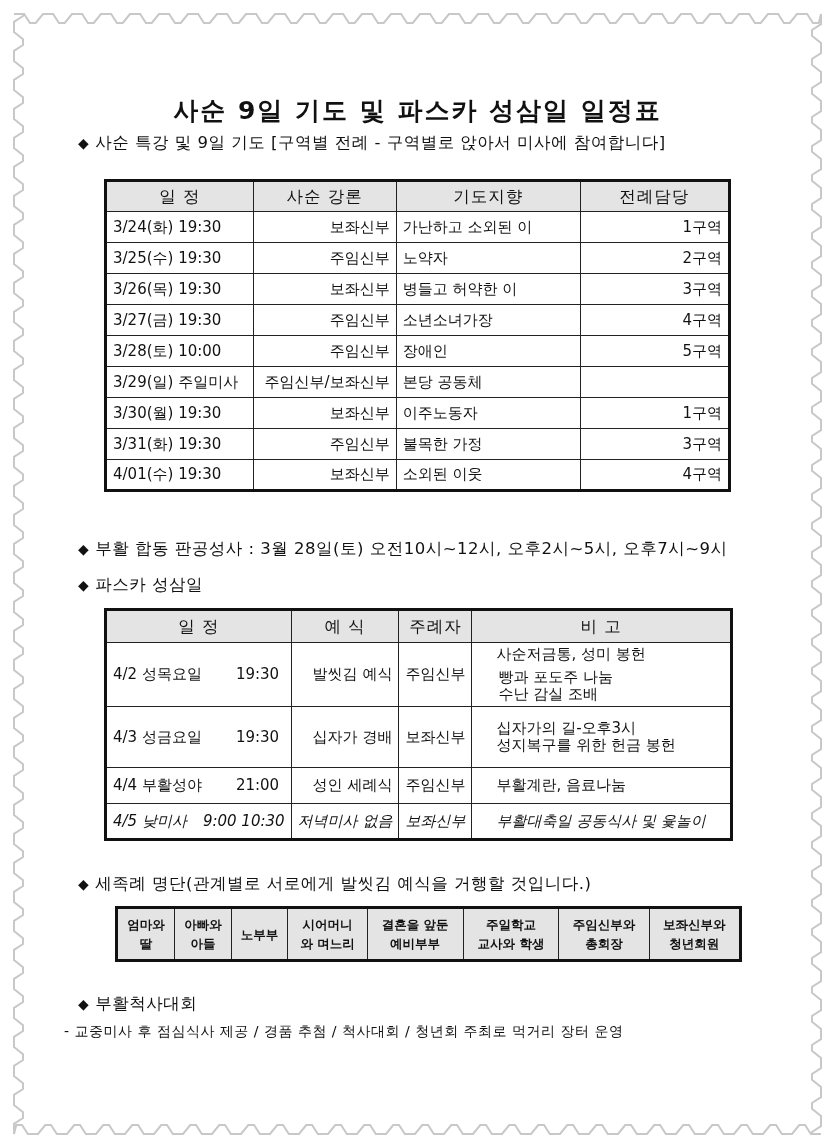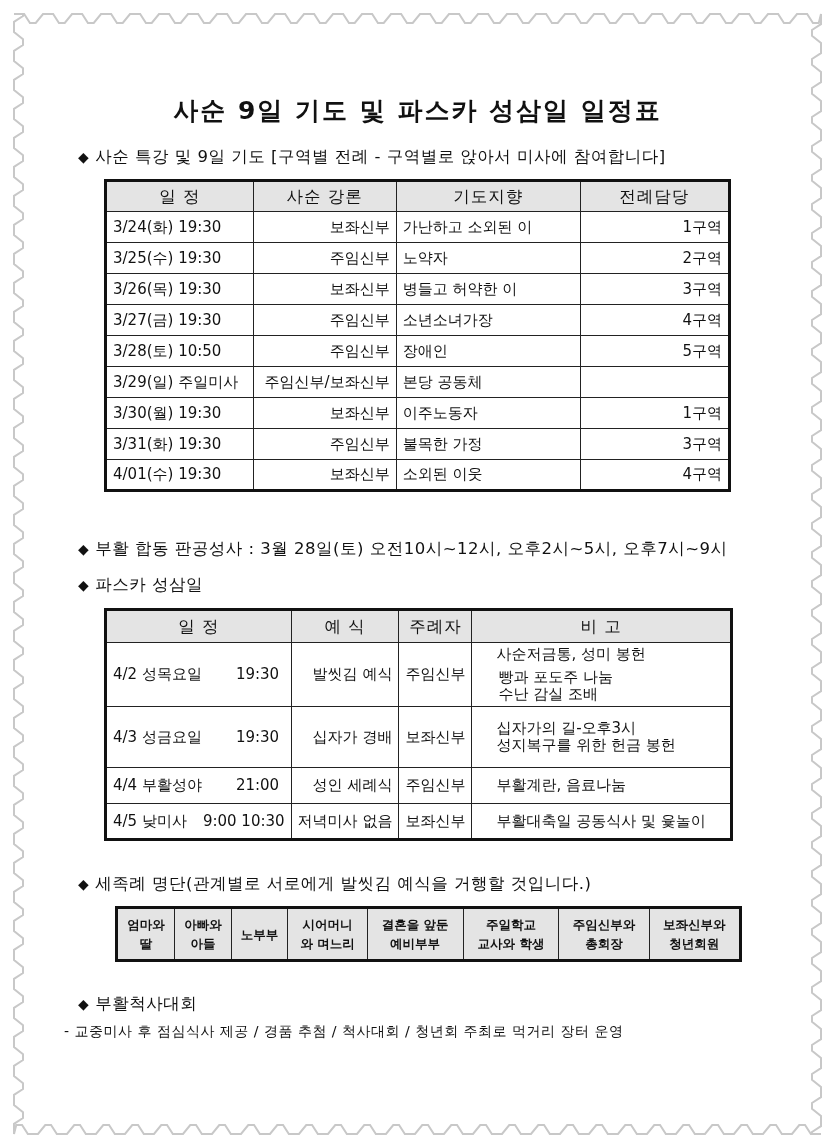--- a/index.html
+++ b/index.html
@@ -28,21 +28,21 @@
 </style>
 </head>
 <body>
 
 <svg class="stamp" viewBox="0 0 835 1148" id="stamp-svg">
     <path d="M 14 14 L 24.15 14 L 29.950000000000003 23 L 35.75 23 L 43 14 L 53.15 14 L 58.95 23 L 64.75 23 L 72 14 L 82.15 14 L 87.95 23 L 93.75 23 L 101 14 L 111.15 14 L 116.95 23 L 122.75 23 L 130 14 L 140.15 14 L 145.95 23 L 151.75 23 L 159 14 L 169.15 14 L 174.95 23 L 180.75 23 L 188 14 L 198.15 14 L 203.95 23 L 209.75 23 L 217 14 L 227.15 14 L 232.95 23 L 238.75 23 L 246 14 L 256.15 14 L 261.95 23 L 267.75 23 L 275 14 L 285.15 14 L 290.95 23 L 296.75 23 L 304 14 L 314.15 14 L 319.95 23 L 325.75 23 L 333 14 L 343.15 14 L 348.95 23 L 354.75 23 L 362 14 L 372.15 14 L 377.95 23 L 383.75 23 L 391 14 L 401.15 14 L 406.95 23 L 412.75 23 L 420 14 L 430.15 14 L 435.95 23 L 441.75 23 L 449 14 L 459.15 14 L 464.95 23 L 470.75 23 L 478 14 L 488.15 14 L 493.95 23 L 499.75 23 L 507 14 L 517.15 14 L 522.95 23 L 528.75 23 L 536 14 L 546.15 14 L 551.95 23 L 557.75 23 L 565 14 L 575.15 14 L 580.95 23 L 586.75 23 L 594 14 L 604.15 14 L 609.95 23 L 615.75 23 L 623 14 L 633.15 14 L 638.95 23 L 644.75 23 L 652 14 L 662.15 14 L 667.95 23 L 673.75 23 L 681 14 L 691.15 14 L 696.95 23 L 702.75 23 L 710 14 L 720.15 14 L 725.95 23 L 731.75 23 L 739 14 L 749.15 14 L 754.95 23 L 760.75 23 L 768 14 L 778.15 14 L 783.95 23 L 789.75 23 L 797 14 L 807.15 14 L 812.95 23 L 818.75 23 L 821 14 L 821 14 L 821 24.15 L 812 29.950000000000003 L 812 35.75 L 821 43 L 821 53.15 L 812 58.95 L 812 64.75 L 821 72 L 821 82.15 L 812 87.95 L 812 93.75 L 821 101 L 821 111.15 L 812 116.95 L 812 122.75 L 821 130 L 821 140.15 L 812 145.95 L 812 151.75 L 821 159 L 821 169.15 L 812 174.95 L 812 180.75 L 821 188 L 821 198.15 L 812 203.95 L 812 209.75 L 821 217 L 821 227.15 L 812 232.95 L 812 238.75 L 821 246 L 821 256.15 L 812 261.95 L 812 267.75 L 821 275 L 821 285.15 L 812 290.95 L 812 296.75 L 821 304 L 821 314.15 L 812 319.95 L 812 325.75 L 821 333 L 821 343.15 L 812 348.95 L 812 354.75 L 821 362 L 821 372.15 L 812 377.95 L 812 383.75 L 821 391 L 821 401.15 L 812 406.95 L 812 412.75 L 821 420 L 821 430.15 L 812 435.95 L 812 441.75 L 821 449 L 821 459.15 L 812 464.95 L 812 470.75 L 821 478 L 821 488.15 L 812 493.95 L 812 499.75 L 821 507 L 821 517.15 L 812 522.95 L 812 528.75 L 821 536 L 821 546.15 L 812 551.95 L 812 557.75 L 821 565 L 821 575.15 L 812 580.95 L 812 586.75 L 821 594 L 821 604.15 L 812 609.95 L 812 615.75 L 821 623 L 821 633.15 L 812 638.95 L 812 644.75 L 821 652 L 821 662.15 L 812 667.95 L 812 673.75 L 821 681 L 821 691.15 L 812 696.95 L 812 702.75 L 821 710 L 821 720.15 L 812 725.95 L 812 731.75 L 821 739 L 821 749.15 L 812 754.95 L 812 760.75 L 821 768 L 821 778.15 L 812 783.95 L 812 789.75 L 821 797 L 821 807.15 L 812 812.95 L 812 818.75 L 821 826 L 821 836.15 L 812 841.95 L 812 847.75 L 821 855 L 821 865.15 L 812 870.95 L 812 876.75 L 821 884 L 821 894.15 L 812 899.95 L 812 905.75 L 821 913 L 821 923.15 L 812 928.95 L 812 934.75 L 821 942 L 821 952.15 L 812 957.95 L 812 963.75 L 821 971 L 821 981.15 L 812 986.95 L 812 992.75 L 821 1000 L 821 1010.15 L 812 1015.95 L 812 1021.75 L 821 1029 L 821 1039.15 L 812 1044.95 L 812 1050.75 L 821 1058 L 821 1068.15 L 812 1073.95 L 812 1079.75 L 821 1087 L 821 1097.15 L 812 1102.95 L 812 1108.75 L 821 1116 L 821 1126.15 L 812 1131.95 L 812 1134 L 821 1134 L 821 1134 L 810.85 1134 L 805.05 1125 L 799.25 1125 L 792 1134 L 781.85 1134 L 776.05 1125 L 770.25 1125 L 763 1134 L 752.85 1134 L 747.05 1125 L 741.25 1125 L 734 1134 L 723.85 1134 L 718.05 1125 L 712.25 1125 L 705 1134 L 694.85 1134 L 689.05 1125 L 683.25 1125 L 676 1134 L 665.85 1134 L 660.05 1125 L 654.25 1125 L 647 1134 L 636.85 1134 L 631.05 1125 L 625.25 1125 L 618 1134 L 607.85 1134 L 602.05 1125 L 596.25 1125 L 589 1134 L 578.85 1134 L 573.05 1125 L 567.25 1125 L 560 1134 L 549.85 1134 L 544.05 1125 L 538.25 1125 L 531 1134 L 520.85 1134 L 515.05 1125 L 509.25 1125 L 502 1134 L 491.85 1134 L 486.05 1125 L 480.25 1125 L 473 1134 L 462.85 1134 L 457.05 1125 L 451.25 1125 L 444 1134 L 433.85 1134 L 428.05 1125 L 422.25 1125 L 415 1134 L 404.85 1134 L 399.05 1125 L 393.25 1125 L 386 1134 L 375.85 1134 L 370.05 1125 L 364.25 1125 L 357 1134 L 346.85 1134 L 341.05 1125 L 335.25 1125 L 328 1134 L 317.85 1134 L 312.05 1125 L 306.25 1125 L 299 1134 L 288.85 1134 L 283.05 1125 L 277.25 1125 L 270 1134 L 259.85 1134 L 254.05 1125 L 248.25 1125 L 241 1134 L 230.85 1134 L 225.05 1125 L 219.25 1125 L 212 1134 L 201.85 1134 L 196.05 1125 L 190.25 1125 L 183 1134 L 172.85 1134 L 167.05 1125 L 161.25 1125 L 154 1134 L 143.85 1134 L 138.05 1125 L 132.25 1125 L 125 1134 L 114.85 1134 L 109.05 1125 L 103.25 1125 L 96 1134 L 85.85 1134 L 80.05 1125 L 74.25 1125 L 67 1134 L 56.85 1134 L 51.05 1125 L 45.25 1125 L 38 1134 L 27.85 1134 L 22.049999999999997 1125 L 16.25 1125 L 14 1134 L 14 1134 L 14 1123.85 L 23 1118.05 L 23 1112.25 L 14 1105 L 14 1094.85 L 23 1089.05 L 23 1083.25 L 14 1076 L 14 1065.85 L 23 1060.05 L 23 1054.25 L 14 1047 L 14 1036.85 L 23 1031.05 L 23 1025.25 L 14 1018 L 14 1007.85 L 23 1002.05 L 23 996.25 L 14 989 L 14 978.85 L 23 973.05 L 23 967.25 L 14 960 L 14 949.85 L 23 944.05 L 23 938.25 L 14 931 L 14 920.85 L 23 915.05 L 23 909.25 L 14 902 L 14 891.85 L 23 886.05 L 23 880.25 L 14 873 L 14 862.85 L 23 857.05 L 23 851.25 L 14 844 L 14 833.85 L 23 828.05 L 23 822.25 L 14 815 L 14 804.85 L 23 799.05 L 23 793.25 L 14 786 L 14 775.85 L 23 770.05 L 23 764.25 L 14 757 L 14 746.85 L 23 741.05 L 23 735.25 L 14 728 L 14 717.85 L 23 712.05 L 23 706.25 L 14 699 L 14 688.85 L 23 683.05 L 23 677.25 L 14 670 L 14 659.85 L 23 654.05 L 23 648.25 L 14 641 L 14 630.85 L 23 625.05 L 23 619.25 L 14 612 L 14 601.85 L 23 596.05 L 23 590.25 L 14 583 L 14 572.85 L 23 567.05 L 23 561.25 L 14 554 L 14 543.85 L 23 538.05 L 23 532.25 L 14 525 L 14 514.85 L 23 509.05 L 23 503.25 L 14 496 L 14 485.85 L 23 480.05 L 23 474.25 L 14 467 L 14 456.85 L 23 451.05 L 23 445.25 L 14 438 L 14 427.85 L 23 422.05 L 23 416.25 L 14 409 L 14 398.85 L 23 393.05 L 23 387.25 L 14 380 L 14 369.85 L 23 364.05 L 23 358.25 L 14 351 L 14 340.85 L 23 335.05 L 23 329.25 L 14 322 L 14 311.85 L 23 306.05 L 23 300.25 L 14 293 L 14 282.85 L 23 277.05 L 23 271.25 L 14 264 L 14 253.85 L 23 248.05 L 23 242.25 L 14 235 L 14 224.85 L 23 219.05 L 23 213.25 L 14 206 L 14 195.85 L 23 190.05 L 23 184.25 L 14 177 L 14 166.85 L 23 161.05 L 23 155.25 L 14 148 L 14 137.85 L 23 132.05 L 23 126.25 L 14 119 L 14 108.85 L 23 103.05 L 23 97.25 L 14 90 L 14 79.85 L 23 74.05 L 23 68.25 L 14 61 L 14 50.85 L 23 45.05 L 23 39.25 L 14 32 L 14 21.85 L 23 16.049999999999997 L 23 14 L 14 14 Z" fill="none" stroke="#c8c8c8" stroke-width="2"></path>
   </svg>
 
 <div class="page-title">사순 9일 기도 및 파스카 성삼일 일정표</div>
 
-<div class="heading" style="top:146px;">
+<div class="heading" style="top:132px;">
   <span class="diamond">◆</span><span>사순 특강 및 9일 기도 [구역별 전례 - 구역별로 앉아서 미사에 참여합니다]</span>
 </div>
 
 <table class="t1">
   <colgroup>
       <col style="width:148px">
       <col style="width:143px">
       <col style="width:185px">
       <col style="width:151px">
     </colgroup>
@@ -73,21 +73,21 @@
         <td class="l">병들고 허약한 이</td>
         <td class="c">3구역</td>
       </tr>
       <tr>
         <td class="l">3/27(금) 19:30</td>
         <td class="c">주임신부</td>
         <td class="l">소년소녀가장</td>
         <td class="c">4구역</td>
       </tr>
       <tr>
-        <td class="l">3/28(토) 10:50</td>
+        <td class="l">3/28(토) 10:00</td>
         <td class="c">주임신부</td>
         <td class="l">장애인</td>
         <td class="c">5구역</td>
       </tr>
       <tr>
         <td class="l">3/29(일) 주일미사</td>
         <td class="c">주임신부/보좌신부</td>
         <td class="l">본당 공동체</td>
         <td class="c"></td>
       </tr>
@@ -156,21 +156,21 @@
         </td>
       </tr>
       <tr style="height: 36px;">
         <td class="l"><span>4/4 부활성야</span><span style="margin-left: 34px;">21:00</span></td>
         <td class="c">성인 세례식</td>
         <td class="c">주임신부</td>
         <td class="l notes">
           <div>부활계란, 음료나눔</div>
         </td>
       </tr>
-      <tr style="height: 36px;">
+      <tr style="height: 36px; font-style: italic;">
         <td class="l"><span>4/5 낮미사</span><span style="margin-left: 16px;">9:00 10:30</span></td>
         <td class="c">저녁미사 없음</td>
         <td class="c">보좌신부</td>
         <td class="l notes">
           <div>부활대축일 공동식사 및 윷놀이</div>
         </td>
       </tr>
     </tbody>
 </table>
 

